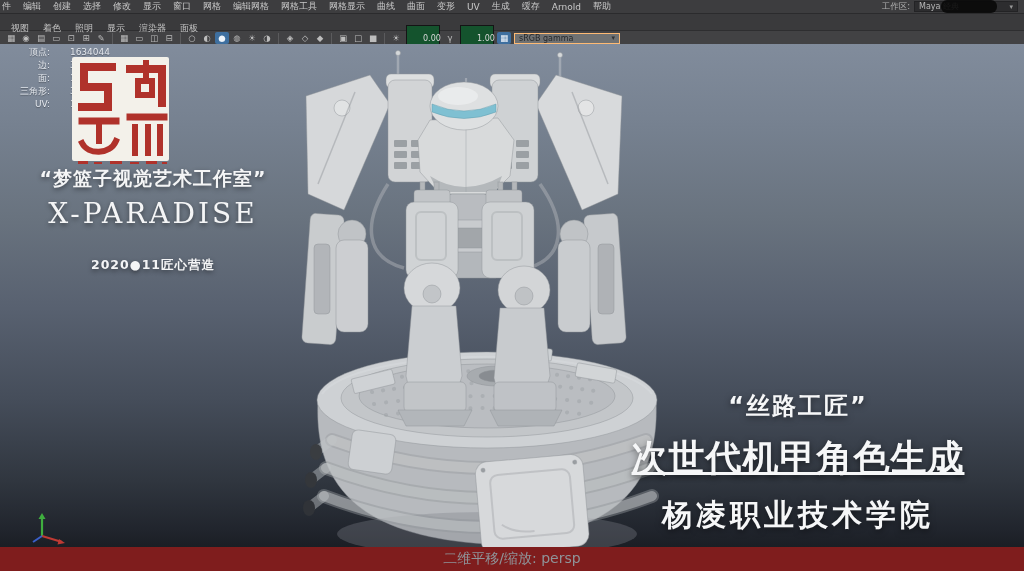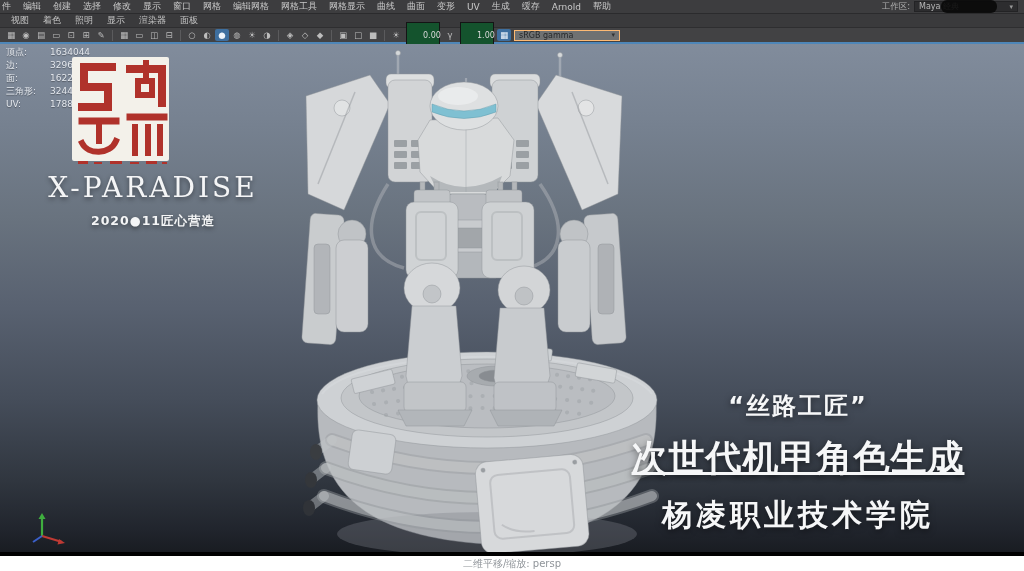--- a/index.html
+++ b/index.html
@@ -15,21 +15,21 @@
   .spacer { flex:1; }
   .ws-label { color:#b2b2b2; font-size:8.5px; margin-right:4px; }
   .ws-select { position:relative; width:104px; height:11px; background:#2d2d2f;
     border:1px solid #232325; display:flex; align-items:center;
     justify-content:space-between; padding:0 4px; font-size:8px; color:#b8b8b8; }
   .ws-arrow { font-size:7px; color:#9a9a9a; }
   .redaction { position:absolute; left:26px; top:-2px; width:56px; height:13px;
     background:#0a0a0a; border-radius:6px; opacity:.92; }
 
   .row2 { height:14px; background:#3a3a3c; border-top:1px solid #2b2b2d;
-    display:flex; align-items:flex-start; font-size:9px; color:#c4c4c4; padding:0 4px; }
+    display:flex; align-items:flex-start; font-size:9px; color:#c4c4c4; padding:8px 4px; }
   .row2 .menu-item { padding:0 7px; }
 
   .row3 { height:15px; background:#424244; border-top:1px solid #2e2e30;
     display:flex; align-items:center; padding:0 4px; gap:1px; }
   .tbicon { width:14px; height:12px; display:flex; align-items:center;
     justify-content:center; font-size:8.5px; color:#bdbdbd; border-radius:2px; }
   .tbicon.active { background:#3e6f9f; color:#eef4fa; }
   .tbsep { width:1px; height:11px; background:#5b5b5d; margin:0 3px; }
   .tbfield { background:#14532d; border:1px solid #141415; color:#d9d9d9;
     font-size:8px; width:34px; height:27px; display:flex; align-items:center;
@@ -44,52 +44,52 @@
   
   #viewport { position:absolute; top:44px; left:0; width:1024px; height:508px;
     background:linear-gradient(180deg,#818c9c 0%,#768190 16%,#69737f 34%,
       #586170 52%,#454d5a 70%,#30363f 86%,#20242c 96%,#191c22 100%);
     overflow:hidden; }
   #mech-svg { position:absolute; left:0; top:0; width:1024px; height:508px; }
 
   
   .hud { position:absolute; left:6px; top:2px; font-size:9px; color:#e4e8ee;
     text-shadow:0 1px 1px rgba(0,0,0,.35); line-height:13px; }
-  .hud-row { display:flex; }
+  .hud-row { display:flex;text-align:right; }
   .hud-label { width:44px; }
   .hud-value { width:60px; }
 
   
   .seal { position:absolute; left:72px; top:13px; width:97px; height:108px; }
 
   
   .studio { position:absolute; left:12px; top:122px; width:282px;
     text-align:center; color:#f4f5f6; text-shadow:0 2px 5px rgba(0,0,0,.45); }
   .studio-line1 { font-size:19px; font-weight:bold; letter-spacing:1px; }
   .studio-line2 { font-family:"DejaVu Serif","Liberation Serif",serif;
     font-size:28px; letter-spacing:3px; margin-top:5px; }
-  .studio-line3 { font-size:12.5px; font-weight:bold; margin-top:9px;
+  .studio-line3 { font-size:12.5px; font-weight:bold; margin-top:27px;
     letter-spacing:1px; }
 
   
   .titleblk { position:absolute; right:8px; top:346px; width:436px;
     text-align:center; color:#f6f7f8; text-shadow:0 2px 6px rgba(0,0,0,.5); }
   .title-quote { font-size:24px; font-weight:bold; letter-spacing:2px; }
   .title-main { font-size:36px; font-weight:bold; letter-spacing:1px;
     margin-top:12px; white-space:nowrap;text-decoration:underline; }
   .title-sub { font-size:30px; font-weight:bold; letter-spacing:4px;
     margin-top:12px; }
 
   
   .gizmo { position:absolute; left:26px; bottom:2px; width:46px; height:42px; }
 
   
-  .statusbar { position:absolute; left:0; bottom:0; width:1024px; height:15px;
-    background:#ffffff; display:flex; align-items:center; justify-content:center;
-    font-size:10px; color:#8f9499; }
+  .statusbar { position:absolute; left:0; bottom:0; width:1024px; height:24px;
+    background:#7f1d1d; display:flex; align-items:center; justify-content:center;
+    font-size:14px; color:#8f9499; }
 </style>
 </head>
 <body>
 
 <div id="window">
 
   <div class="row1">
     <span class="menu-item first">件</span>
     <span class="menu-item">编辑</span>
     <span class="menu-item">创建</span>
@@ -338,20 +338,21 @@
         <rect x="6" y="104" width="10" height="3"></rect>
           <rect x="22" y="105" width="8" height="2"></rect>
         <rect x="38" y="104" width="12" height="3"></rect>
           <rect x="58" y="105" width="9" height="2"></rect>
         <rect x="74" y="104" width="11" height="3"></rect>
           <rect x="90" y="105" width="5" height="2"></rect>
       </g>
     </svg>
 
     <div class="studio">
+      <div class="studio-line1">“梦篮子视觉艺术工作室”</div>
       <div class="studio-line2">X-PARADISE</div>
       <div class="studio-line3">2020●11匠心营造</div>
     </div>
 
     <div class="titleblk">
       <div class="title-quote">“丝路工匠”</div>
       <div class="title-main">次世代机甲角色生成</div>
       <div class="title-sub">杨凌职业技术学院</div>
     </div>
 

